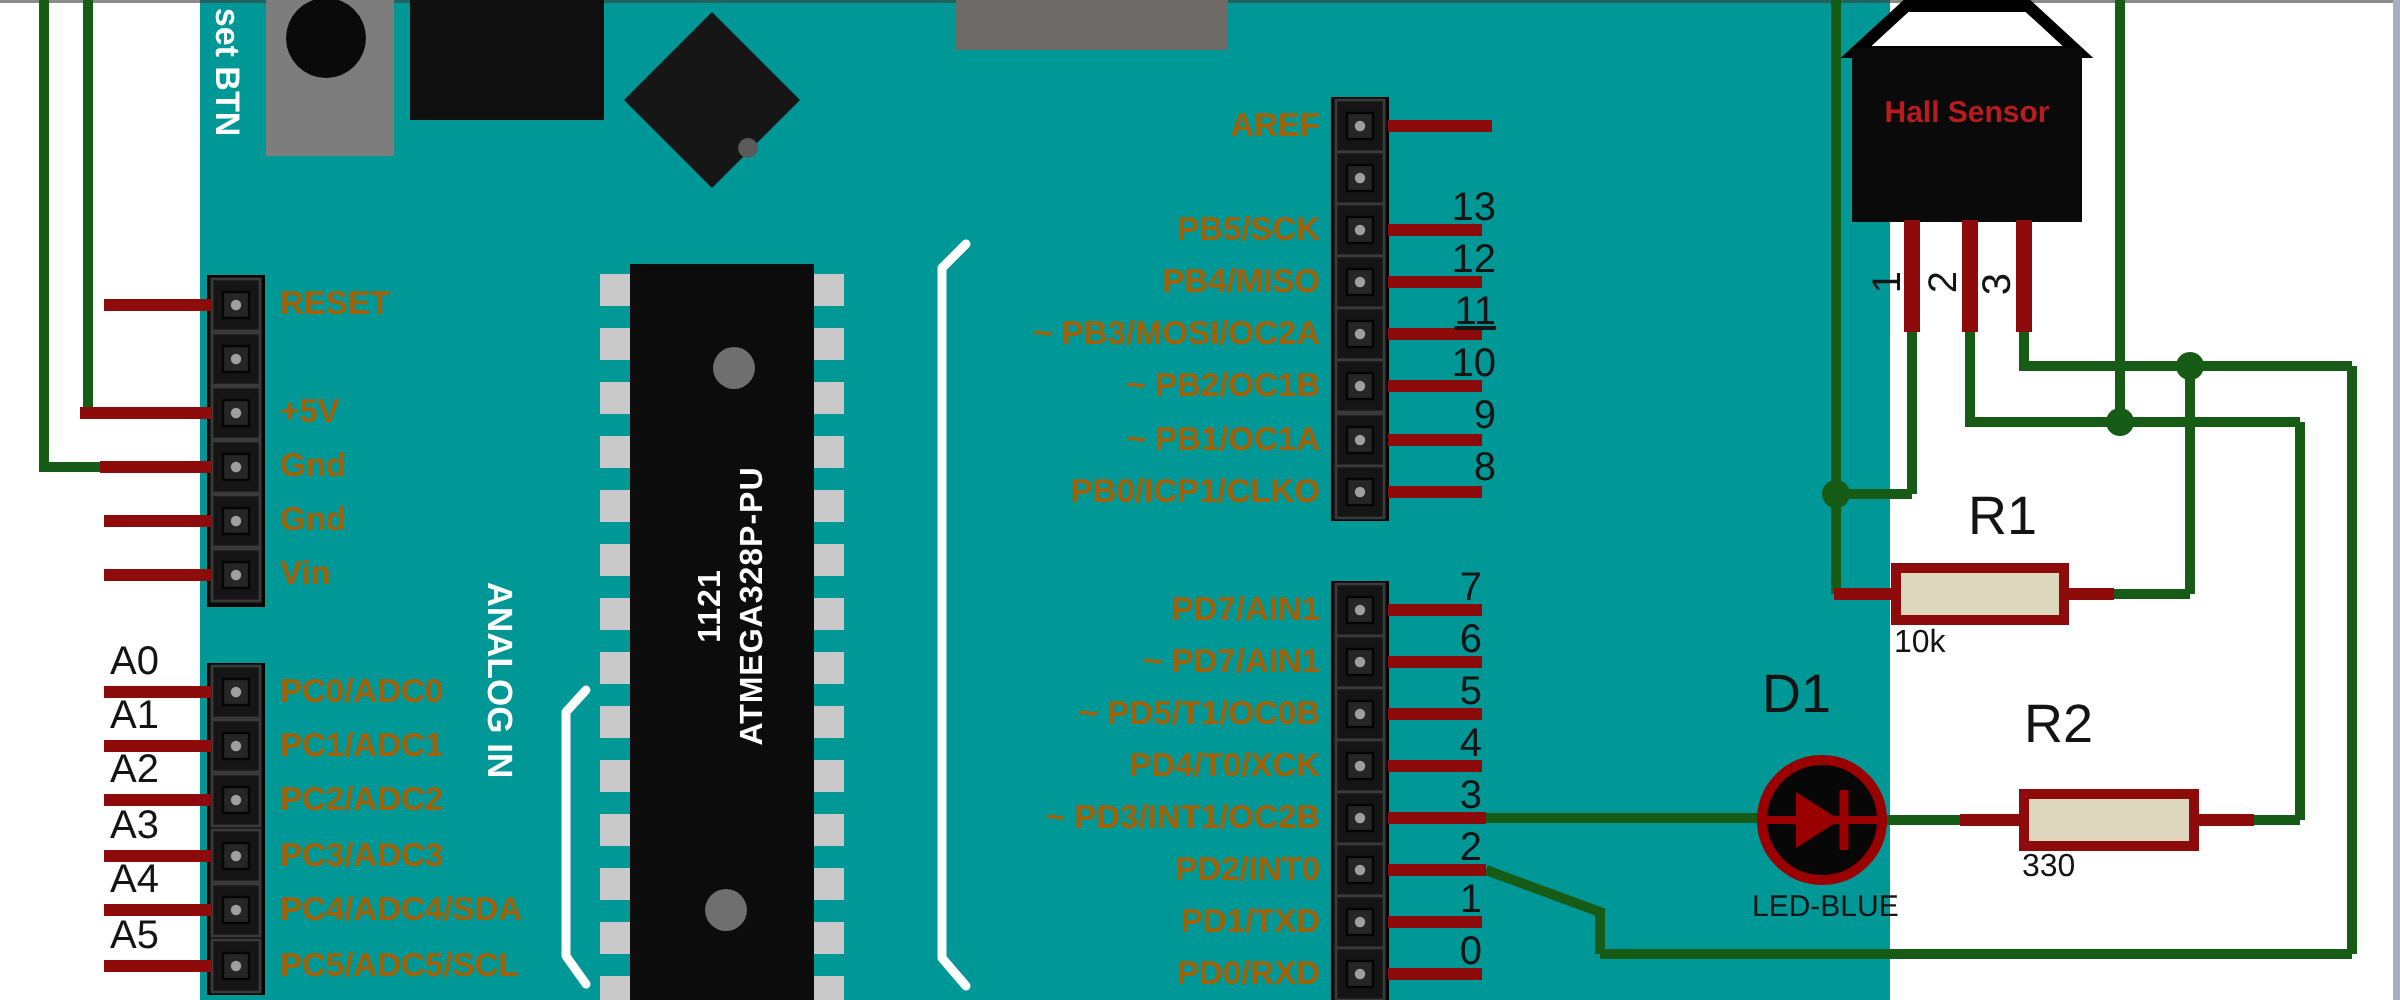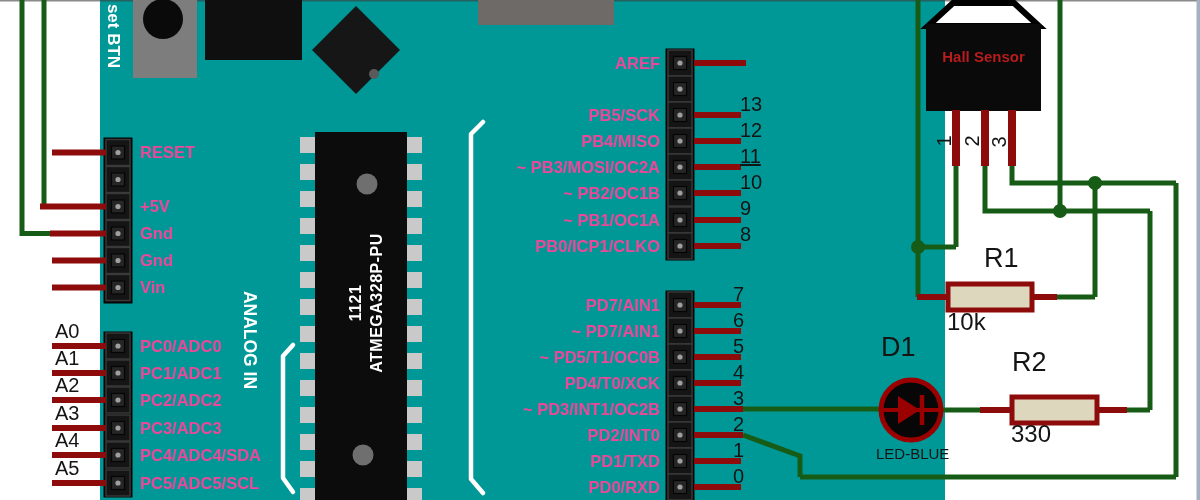--- a/index.html
+++ b/index.html
@@ -1,27 +1,27 @@
 <!DOCTYPE html>
 <html><head>
 <meta charset="utf-8">
 <style>
   html,body{margin:0;padding:0;background:#fff;}
   #stage{position:relative;width:1200px;height:500px;overflow:hidden;background:#fff;
          font-family:"Liberation Sans","DejaVu Sans",sans-serif;}
   #board{position:absolute;left:100px;top:0;width:845px;height:500px;background:#009896;}
   #wires-svg{position:absolute;left:0;top:0;z-index:2;}
   .lab{position:absolute;z-index:3;white-space:nowrap;}
-  .wlab{color:#ec4899;font-weight:bold;font-size:16.5px;height:20px;line-height:20px;}
+  .wlab{color:#a16207;font-weight:bold;font-size:16.5px;height:20px;line-height:20px;}
   .wlab.right{width:200px;left:460px;text-align:right;}
   .blk{color:#141414;height:22px;line-height:22px;}
   .alab{font-size:20px;left:55px;}
-  .num{font-size:20px;width:36px;text-align:left;margin-left:28px;}
+  .num{font-size:20px;width:36px;text-align:right;}
   .ref{font-size:27px;}
-  .val{font-size:24px;}
+  .val{font-size:16px;}
   .rot90{transform:rotate(90deg);}
   .rotm90{transform:rotate(-90deg);}
   .vtext{color:#fff;font-weight:bold;text-align:center;}
   .hdig{width:22px;height:22px;line-height:22px;text-align:center;transform:rotate(-90deg);
         font-size:20px;color:#141414;}
   #chip-text{line-height:21px;font-weight:bold;font-size:16px;color:#fff;text-align:center;letter-spacing:.5px;}
   #hall-label{width:115px;text-align:center;color:#b91c1c;font-weight:bold;font-size:15px;}
 </style>
 </head>
 <body>

